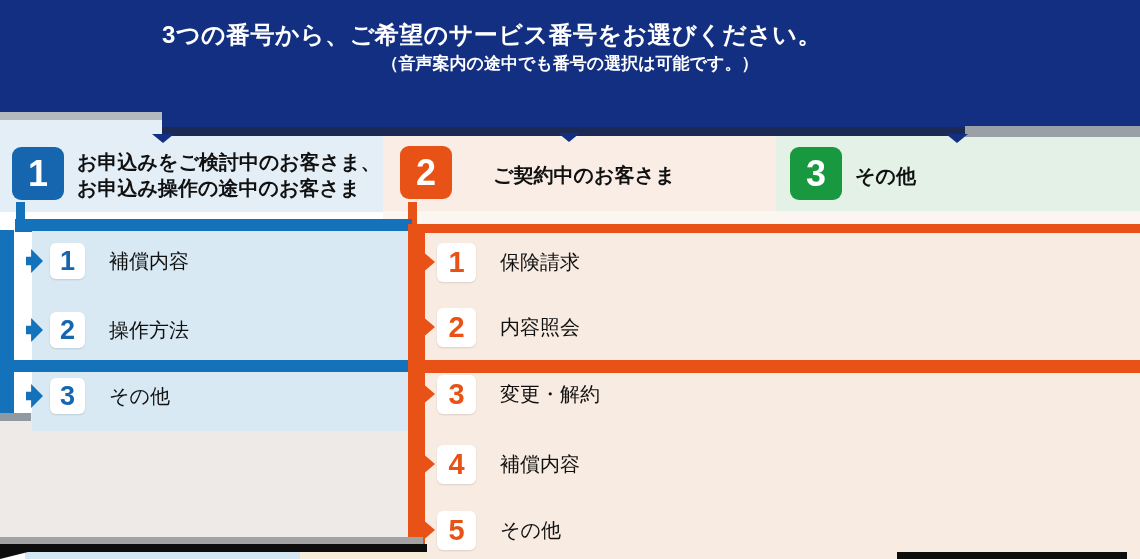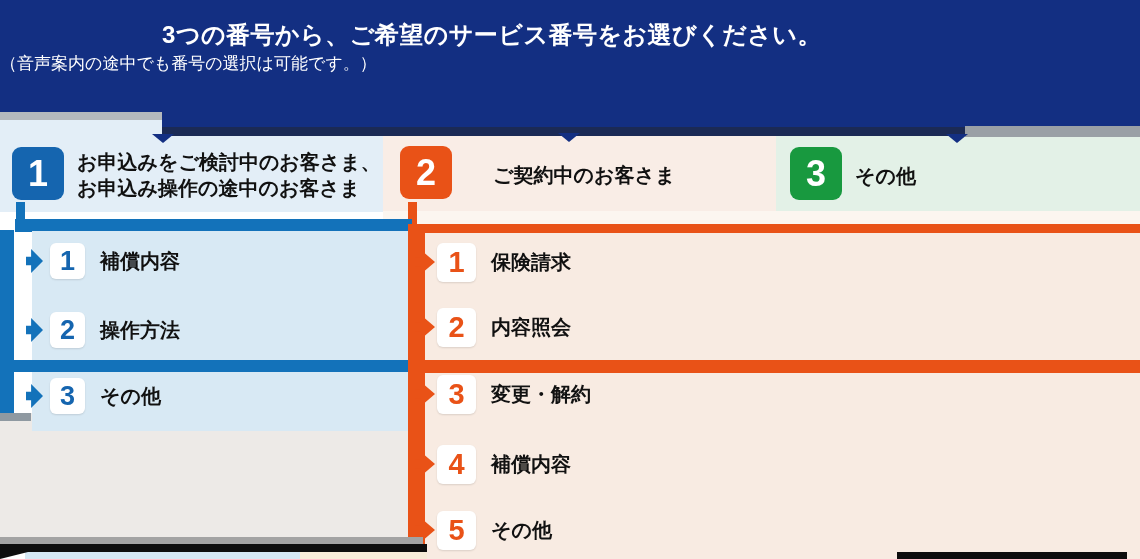--- a/index.html
+++ b/index.html
@@ -8,21 +8,21 @@
   .abs{position:absolute;box-sizing:border-box;}
   
   .banner-main{left:0;top:0;width:1140px;height:112px;background:#132f82;}
   .banner-step-mid{left:162px;top:112px;width:803px;height:24px;background:#132f82;}
   .banner-step-mid-dark{left:162px;top:127px;width:803px;height:9px;background:#1b2a55;}
   .banner-step-right{left:965px;top:112px;width:175px;height:14px;background:#132f82;}
   .banner-shadow-left{left:0;top:112px;width:162px;height:8px;background:#b4b9bd;}
   .banner-shadow-right{left:965px;top:126px;width:175px;height:11px;background:#9aa0a6;}
   .notch{width:0;height:0;border-left:11px solid transparent;border-right:11px solid transparent;border-top:9px solid #132f82;}
   .banner-title{left:0;top:19px;width:984px;text-align:center;color:#fff;font-size:24px;font-weight:700;letter-spacing:0.5px;}
-  .banner-subtitle{left:0;top:52px;width:1140px;color:#fff;font-size:17px;font-weight:400;}
+  .banner-subtitle{left:0;top:52px;width:1140px;text-align:center;color:#fff;font-size:17px;font-weight:700;}
   
   .hdr1{left:0;top:119px;width:383px;height:93px;background:#e3eef7;}
   .hdr2{left:383px;top:133px;width:393px;height:79px;background:#f9ede6;}
   .hdr3{left:776px;top:136px;width:364px;height:75px;background:#e3f1e7;}
   .gap-right{left:383px;top:211px;width:757px;height:13px;background:#fcf6f0;}
   .sec-badge{width:52px;height:53px;border-radius:9px;color:#fff;font-size:36px;font-weight:700;display:flex;align-items:center;justify-content:center;}
   .sec-label{font-size:20px;font-weight:700;color:#111;line-height:26px;}
   
   .conn-blue{left:16px;top:202px;width:9px;height:19px;background:#1372ba;}
   .conn-orange{left:408px;top:202px;width:9px;height:26px;background:#e95217;}
@@ -48,21 +48,21 @@
   .strip-cream{left:300px;top:552px;width:127px;height:7px;background:#f7ecd9;}
   .black-wedge{left:0;top:551px;width:0;height:0;border-top:8px solid #0d0d0d;border-right:32px solid transparent;}
   
   .item-row{display:flex;align-items:center;height:40px;}
   .arrow{width:17px;height:24px;flex:0 0 17px;clip-path:polygon(0 32%,30% 32%,30% 0,100% 50%,30% 100%,30% 68%,0 68%);}
   .arrow.blue{background:#1372ba;}
   .arrow.orange{background:#e95217;}
   .item-badge{background:#fff;border-radius:6px;font-weight:700;display:flex;align-items:center;justify-content:center;box-shadow:0 1px 2px rgba(0,0,0,0.12);}
   .item-badge.blue{width:35px;height:36px;color:#1565af;font-size:27px;margin-left:7px;}
   .item-badge.orange{width:39px;height:39px;color:#e95217;font-size:29px;margin-left:2px;}
-  .item-label{font-size:20px;font-weight:700;color:#111;margin-left:15px;white-space:nowrap;}
+  .item-label{font-size:20px;font-weight:400;color:#111;margin-left:24px;white-space:nowrap;}
 </style>
 </head>
 <body>
 
 <div id="stage">
 
   <div class="abs banner-main"></div>
 
   <div class="abs hdr1"></div>
   <div class="abs hdr2"></div>

